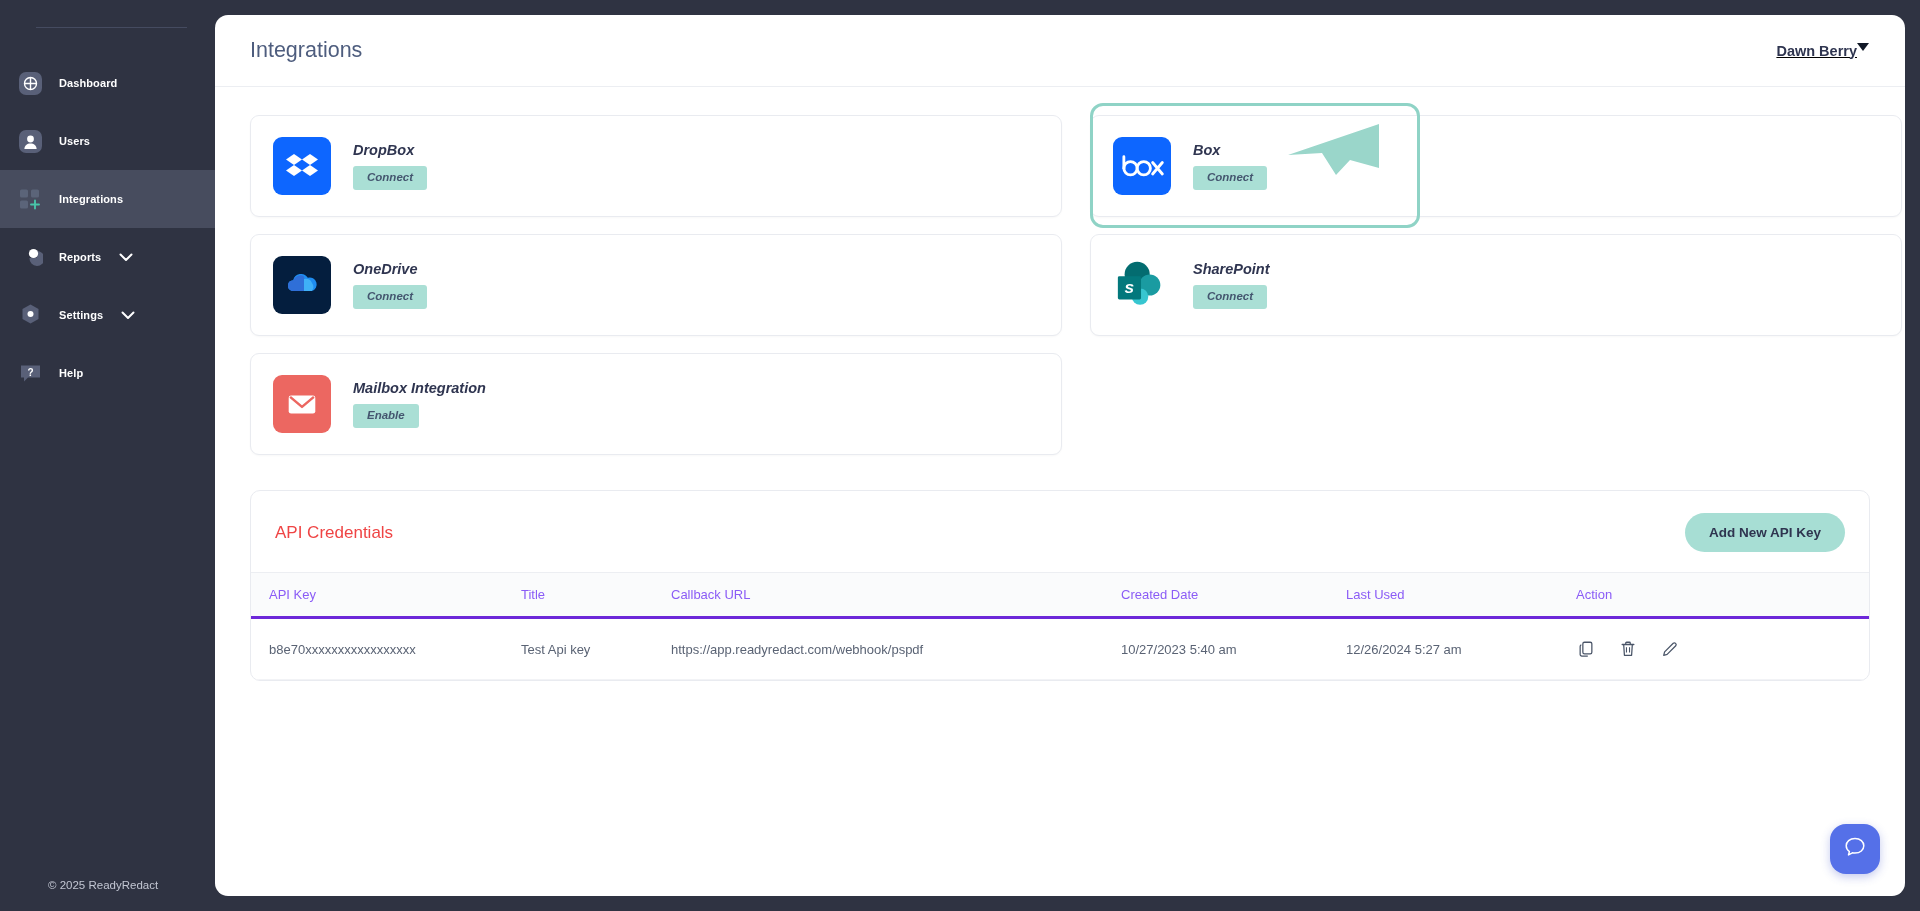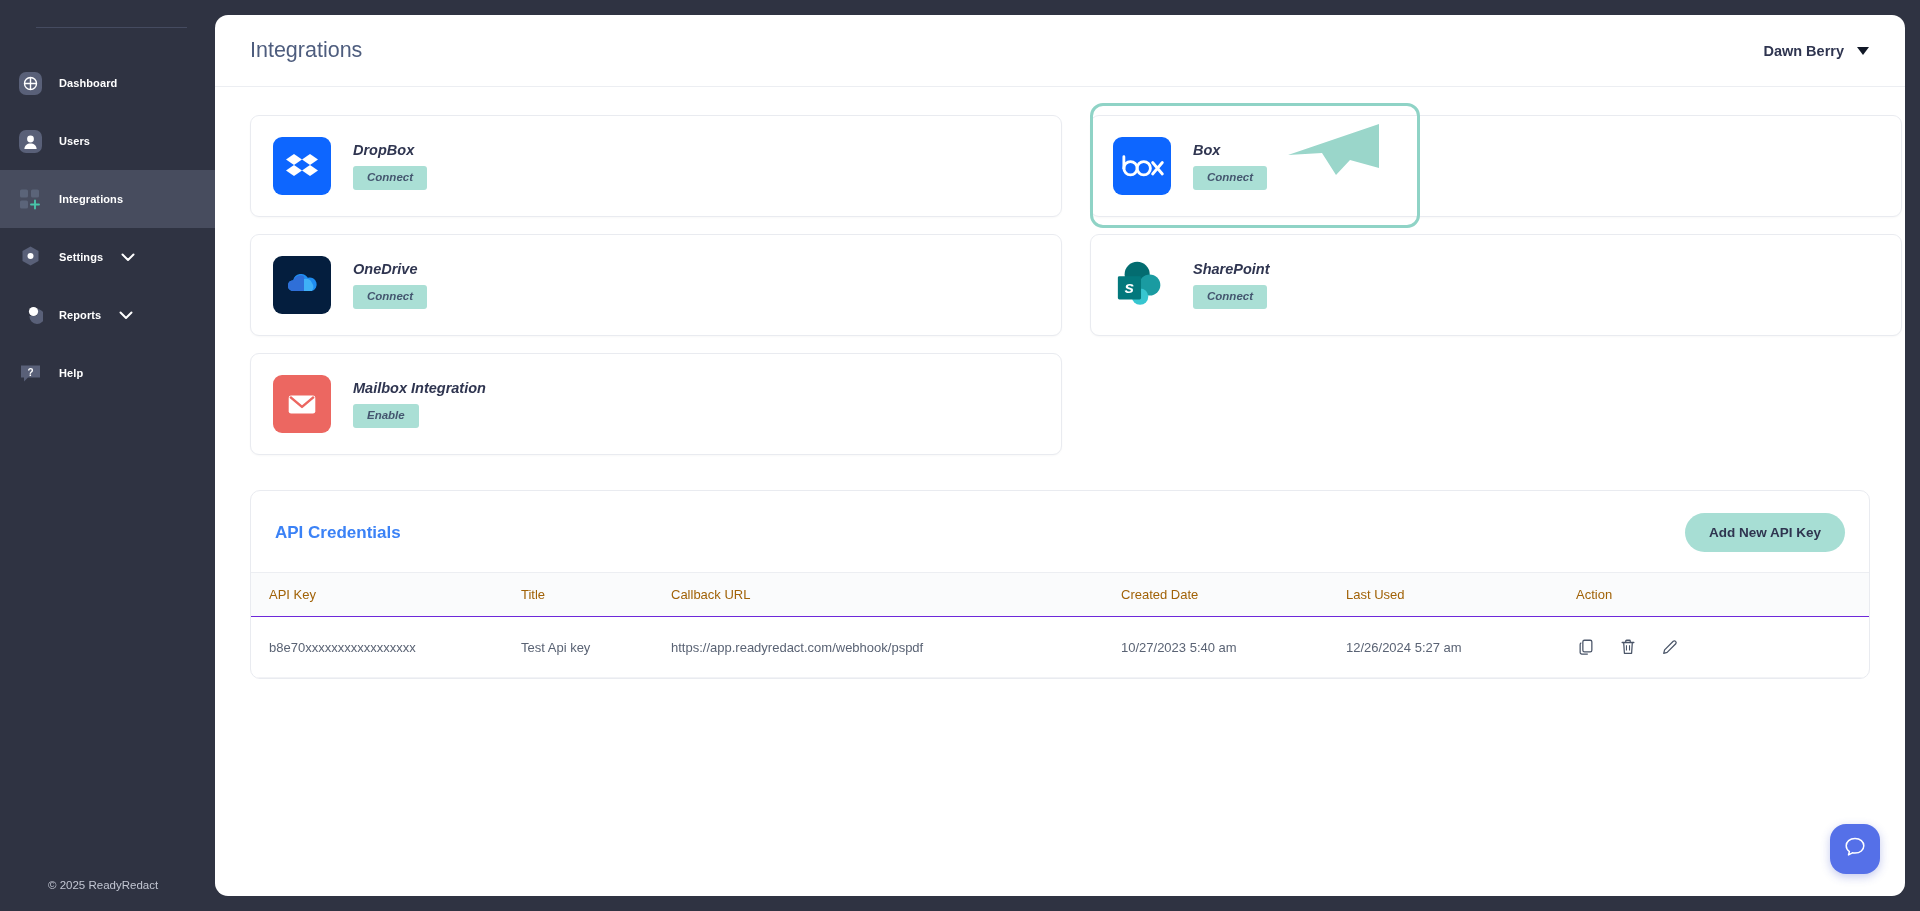--- a/index.html
+++ b/index.html
@@ -62,21 +62,21 @@
     border-radius: 13px 13px 13px 13px;
     overflow: hidden;
   }
   .topbar {
     height: 72px; border-bottom: 1px solid #eceef2;
     display: flex; align-items: center; justify-content: space-between;
     padding: 0 36px 0 35px;
   }
   .page-title { font-size: 21.5px; color: #4e5d7e; font-weight: 400; }
   .user-menu {
-    display: flex; align-items: center; gap: 13px; cursor: pointer;
+    display: flex; cursor: pointer; text-decoration: underline;
   }
   .user-name { font-size: 14.5px; color: #2f3550; font-weight: 700; }
   .caret-down {
     width: 0; height: 0;
     border-left: 6.5px solid transparent;
     border-right: 6.5px solid transparent;
     border-top: 8px solid #111827;
   }
 
   .content { padding: 28px 35px 0 35px; }
@@ -146,34 +146,34 @@
     margin-top: 35px;
     border: 1px solid #e9ebf0;
     border-radius: 10px;
     background: #ffffff;
     overflow: hidden;
   }
   .api-head {
     display: flex; align-items: center; justify-content: space-between;
     padding: 22px 24px 20px 24px;
   }
-  .api-title { font-size: 17px; color: #3b82f6; font-weight: 700; }
+  .api-title { font-size: 17px; color: #ef4444; font-weight: 400; }
   .btn-add {
     background: #a7ded4; color: #2f3550;
     font-size: 13.5px; font-weight: 700;
     border: none; border-radius: 22px;
     padding: 12px 24px; cursor: pointer;
   }
   .api-table { width: 100%; border-collapse: collapse; }
   .api-table th {
     text-align: left;
     background: #fafbfc;
     border-top: 1px solid #eceef2;
-    border-bottom: 1px solid #6d28d9;
-    font-size: 13px; font-weight: 400; color: #a16207;
+    border-bottom: 3px solid #6d28d9;
+    font-size: 13px; font-weight: 400; color: #8b5cf6;
     padding: 14px 0 14px 0;
   }
   .api-table td {
     font-size: 13px; color: #5a6374; font-weight: 400;
     padding: 20px 0 20px 0;
     border-bottom: 1px solid #f2f3f6;
   }
   .api-table th:first-child, .api-table td:first-child { padding-left: 18px; }
   .col-key   { width: 270px; }
   .col-title { width: 150px; }
@@ -238,40 +238,40 @@
             <rect x="2" y="13.5" width="8" height="8" rx="1.6" fill="#5b6479"></rect>
             <path d="M17 13.5 v8 M13 17.5 h8" stroke="#49c4a8" stroke-width="1.9" stroke-linecap="round"></path>
           </svg>
         </span>
         <span class="nav-label">Integrations</span>
       </div>
 
       <div class="nav-item">
         <span class="nav-ico">
           <svg viewBox="0 0 25 25" width="25" height="25">
-            <path d="M12.5 1.5 L20.5 6 v10 l-8 4.5 L4.5 16 V6 z" fill="#596078"></path>
-            <circle cx="12.5" cy="11" r="3" fill="#ffffff"></circle>
-          </svg>
-        </span>
-        <span class="nav-label">Settings</span>
+            <path d="M11.5 13 a7.5 7.5 0 1 0 7-7 v7 z" fill="#596078"></path>
+            <circle cx="15.5" cy="8.5" r="4.6" fill="#ffffff"></circle>
+          </svg>
+        </span>
+        <span class="nav-label">Reports</span>
         <span class="nav-caret">
           <svg viewBox="0 0 14 9" width="14" height="9">
             <path d="M1.5 1.5 L7 7 L12.5 1.5" fill="none" stroke="#ffffff" stroke-width="2" stroke-linecap="round" stroke-linejoin="round"></path>
           </svg>
         </span>
       </div>
 
       <div class="nav-item">
         <span class="nav-ico">
           <svg viewBox="0 0 25 25" width="25" height="25">
-            <path d="M11.5 13 a7.5 7.5 0 1 0 7-7 v7 z" fill="#596078"></path>
-            <circle cx="15.5" cy="8.5" r="4.6" fill="#ffffff"></circle>
-          </svg>
-        </span>
-        <span class="nav-label">Reports</span>
+            <path d="M12.5 1.5 L20.5 6 v10 l-8 4.5 L4.5 16 V6 z" fill="#596078"></path>
+            <circle cx="12.5" cy="11" r="3" fill="#ffffff"></circle>
+          </svg>
+        </span>
+        <span class="nav-label">Settings</span>
         <span class="nav-caret">
           <svg viewBox="0 0 14 9" width="14" height="9">
             <path d="M1.5 1.5 L7 7 L12.5 1.5" fill="none" stroke="#ffffff" stroke-width="2" stroke-linecap="round" stroke-linejoin="round"></path>
           </svg>
         </span>
       </div>
 
       <div class="nav-item">
         <span class="nav-ico">
           <svg viewBox="0 0 25 25" width="25" height="25">

